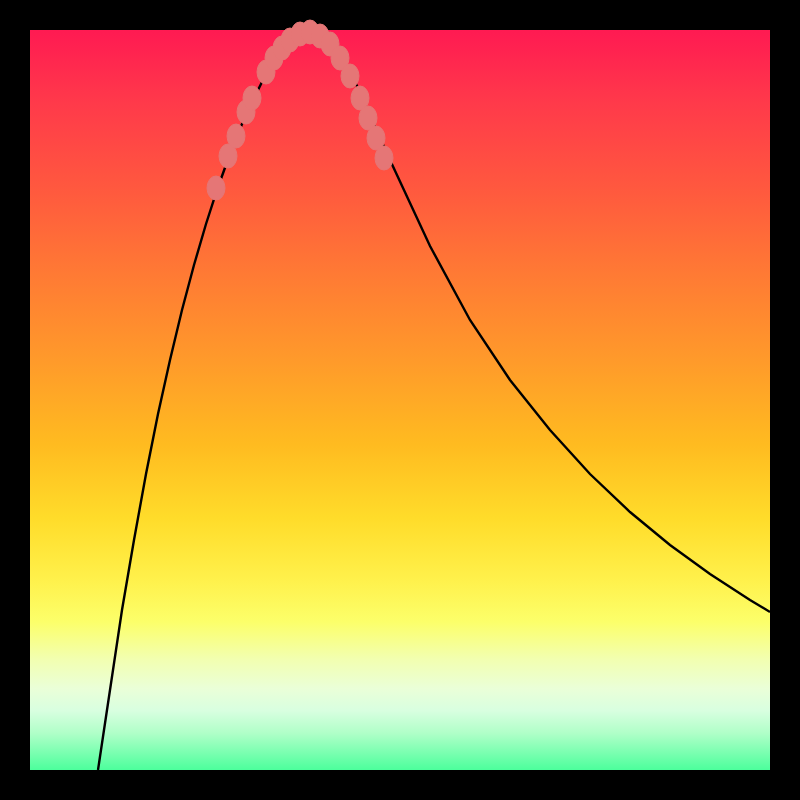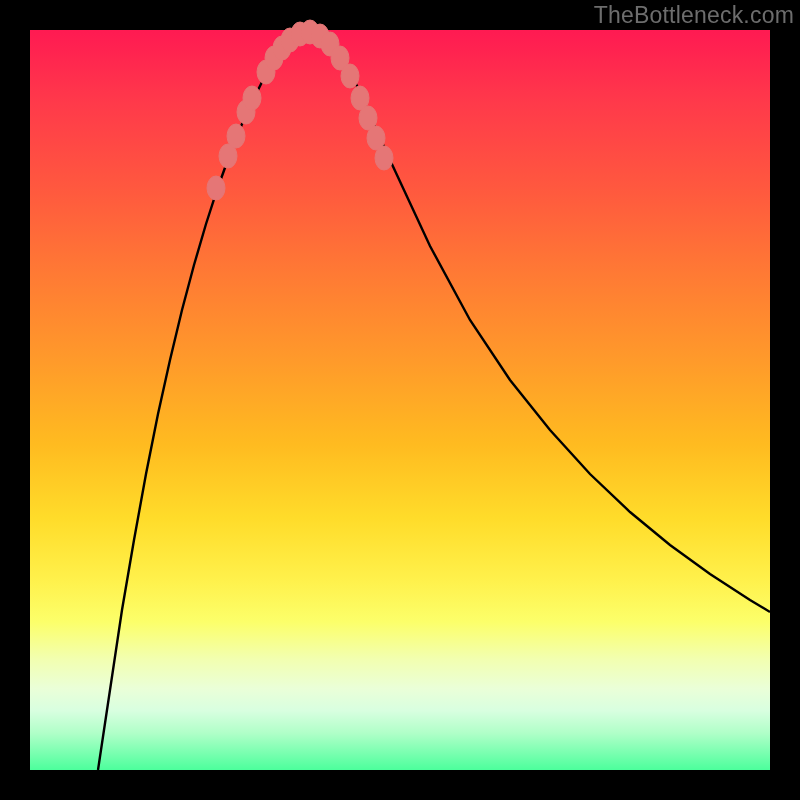--- a/index.html
+++ b/index.html
@@ -83,14 +83,13 @@
         <ellipse cx="300" cy="14" rx="9" ry="12" fill="#e57676" stroke="#e57676"></ellipse>
         <ellipse cx="310" cy="28" rx="9" ry="12" fill="#e57676" stroke="#e57676"></ellipse>
         <ellipse cx="320" cy="46" rx="9" ry="12" fill="#e57676" stroke="#e57676"></ellipse>
         <ellipse cx="330" cy="68" rx="9" ry="12" fill="#e57676" stroke="#e57676"></ellipse>
         <ellipse cx="338" cy="88" rx="9" ry="12" fill="#e57676" stroke="#e57676"></ellipse>
         <ellipse cx="346" cy="108" rx="9" ry="12" fill="#e57676" stroke="#e57676"></ellipse>
         <ellipse cx="354" cy="128" rx="9" ry="12" fill="#e57676" stroke="#e57676"></ellipse>
       </g>
   </svg>
 
-  <div class="watermark">TheBottleneck.com</div>
 </div>
 
 </body></html>

